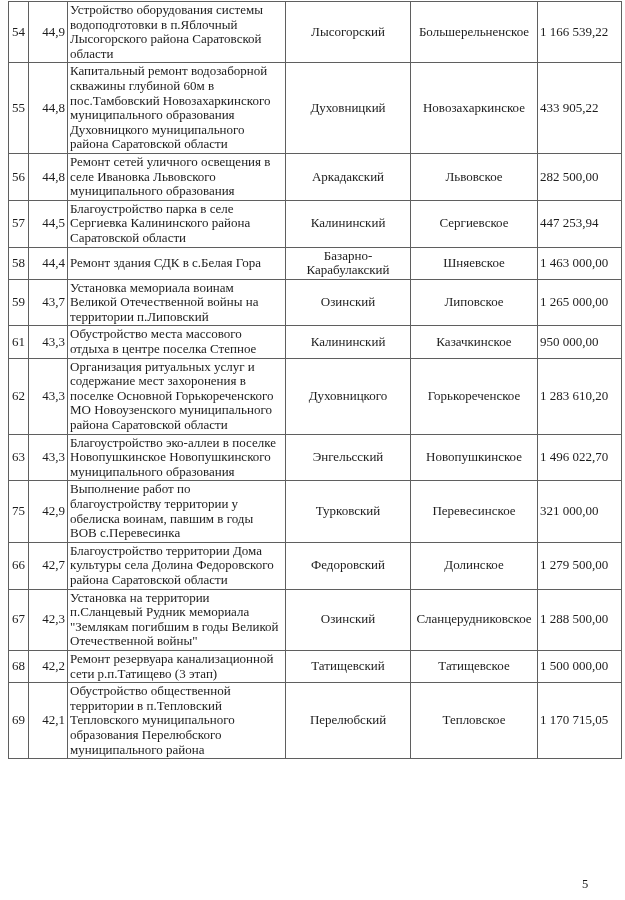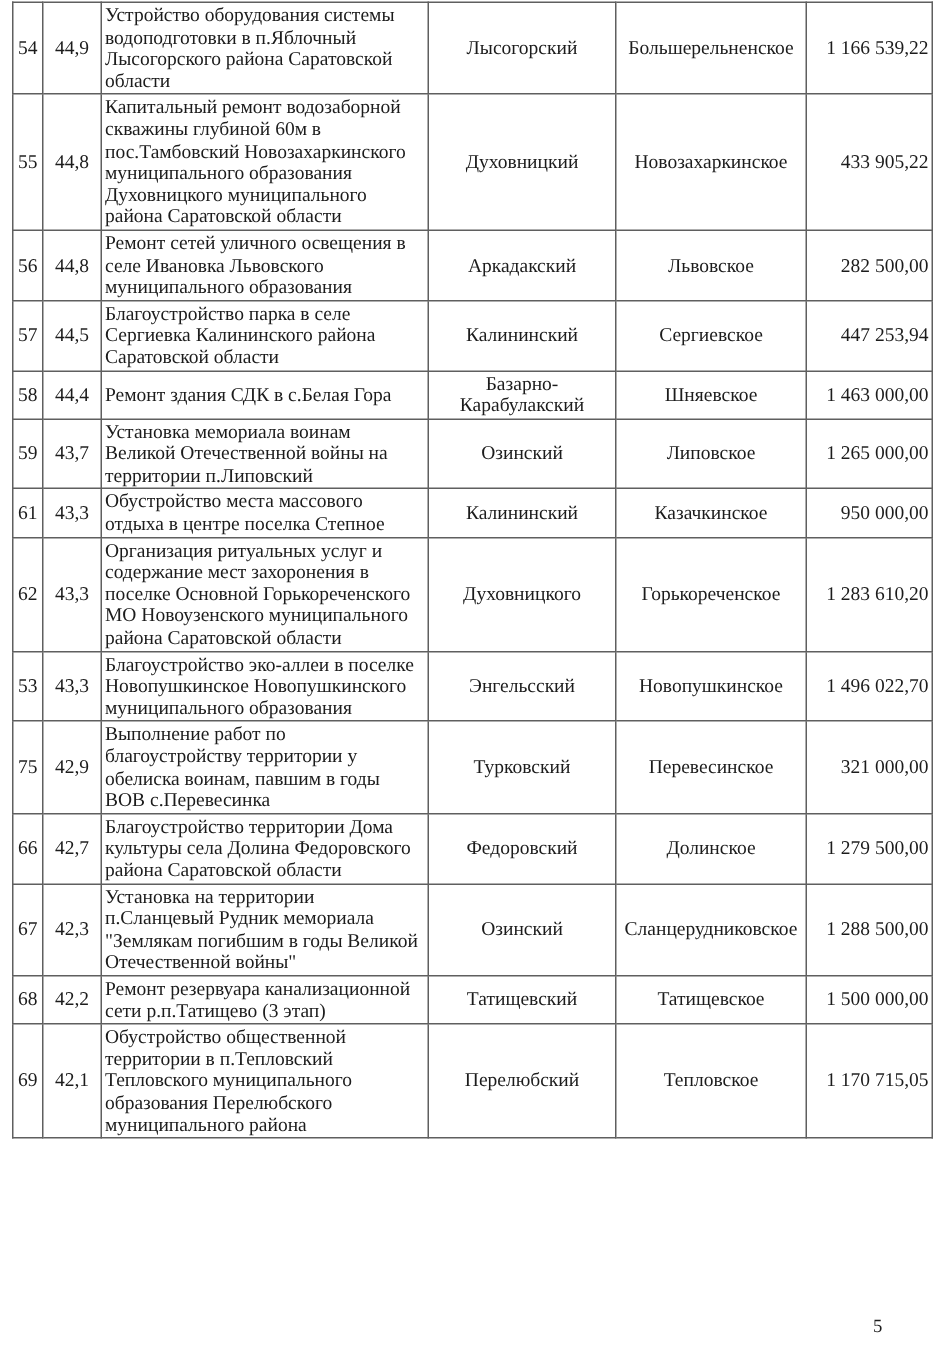--- a/index.html
+++ b/index.html
@@ -26,25 +26,25 @@
   table.projects td {
     border: 1px solid #5f5f5f;
     vertical-align: middle;
     font-size: 13px;
     line-height: 14.6px;
     padding: 1px 2px;
     overflow: hidden;
     word-wrap: break-word;
   }
   td.c-num    { text-align: center; }
-  td.c-score  { text-align: center; }
+  td.c-score  { text-align: right; }
   td.c-desc   { text-align: left; padding: 1px 3px; margin-left: 43px; }
   td.c-district { text-align: center; }
   td.c-mo     { text-align: center; padding: 1px 1px; }
-  td.c-amount { text-align: right; padding-right: 6px; white-space: nowrap; }
+  td.c-amount { padding-right: 6px; white-space: nowrap; }
   .page-number {
     position: absolute;
     left: 582px;
     top: 877px;
     font-size: 12.5px;
     line-height: 15px;
   }
 </style>
 </head>
 <body>
@@ -117,21 +117,21 @@
   </tr>
       <tr>
     <td class="c-num">62</td>
     <td class="c-score">43,3</td>
     <td class="c-desc">Организация ритуальных услуг и содержание мест захоронения в поселке Основной Горькореченского МО Новоузенского муниципального района Саратовской области</td>
     <td class="c-district">Духовницкого</td>
     <td class="c-mo">Горькореченское</td>
     <td class="c-amount">1 283 610,20</td>
   </tr>
       <tr>
-    <td class="c-num">53</td>
+    <td class="c-num">63</td>
     <td class="c-score">43,3</td>
     <td class="c-desc">Благоустройство эко-аллеи в поселке Новопушкинское Новопушкинского муниципального образования</td>
     <td class="c-district">Энгельсский</td>
     <td class="c-mo">Новопушкинское</td>
     <td class="c-amount">1 496 022,70</td>
   </tr>
       <tr>
     <td class="c-num">75</td>
     <td class="c-score">42,9</td>
     <td class="c-desc">Выполнение работ по благоустройству территории у обелиска воинам, павшим в годы ВОВ с.Перевесинка</td>

